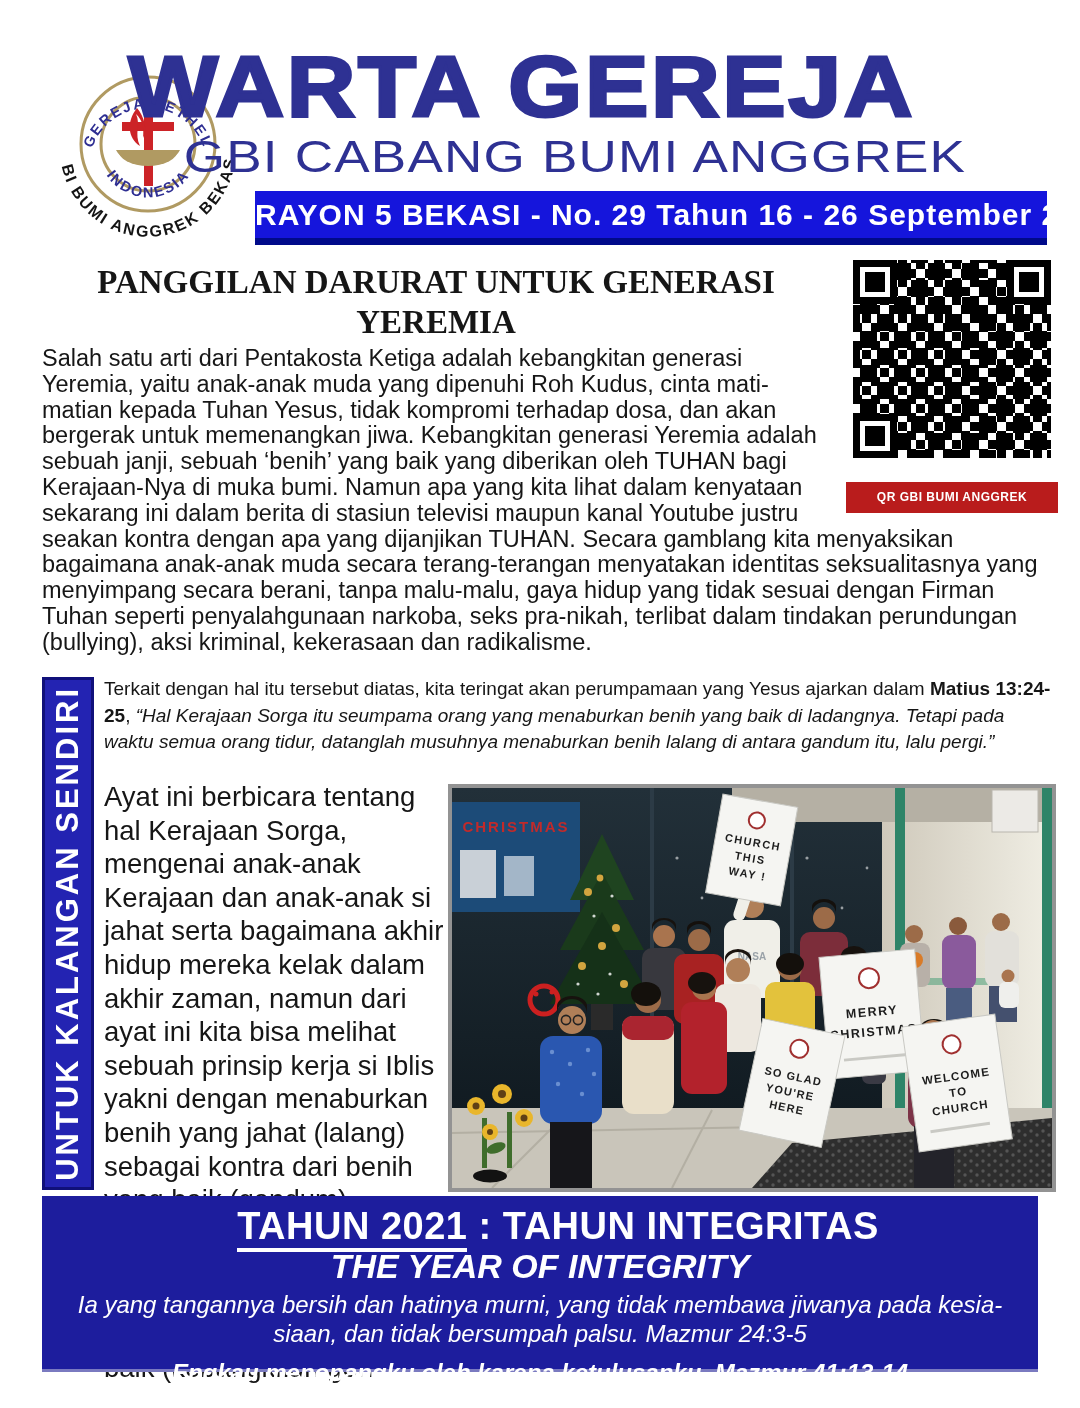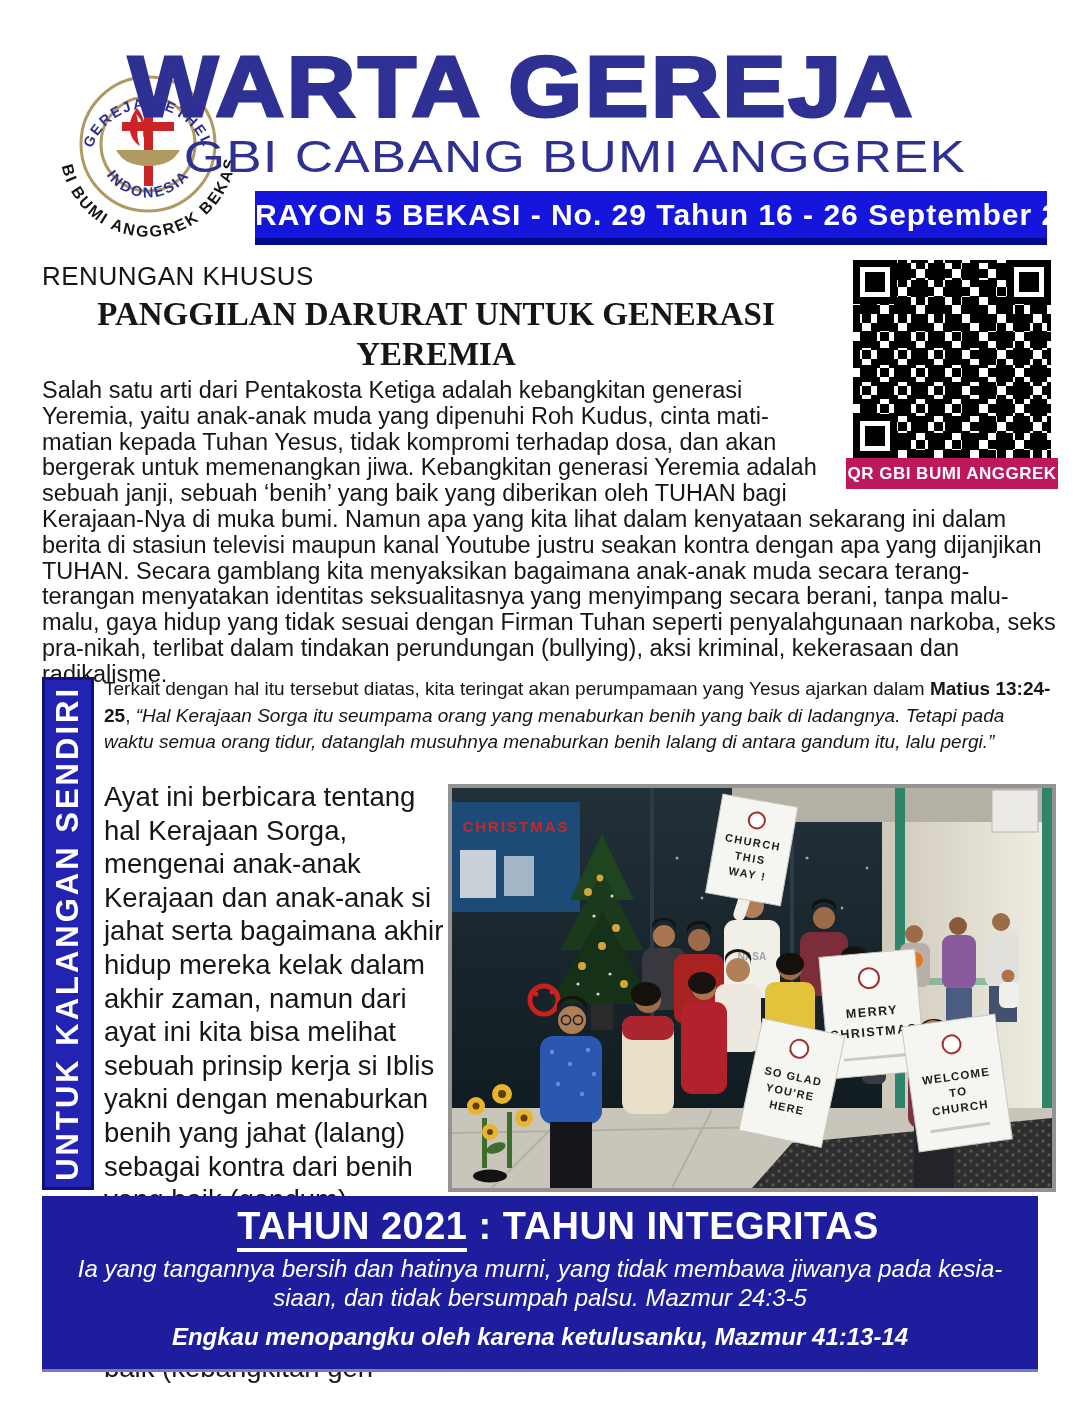--- a/index.html
+++ b/index.html
@@ -32,22 +32,22 @@
   .qr{
     position:relative; width:198px; height:198px; margin:0 auto;
     background:
       conic-gradient(from 90deg, #000 25%, transparent 0 50%, #000 0 75%, transparent 0) 7px 3px/34px 34px,
       conic-gradient(#000 25%, #fff 0 50%, #000 0 75%, #fff 0) 0 0/18px 18px;
   }
   .finder{position:absolute; width:30px; height:30px; background:#fff; border:7px solid #000;}
   .finder::after{content:""; position:absolute; inset:5px; background:#000;}
   .f-tl{left:0; top:0;} .f-tr{right:0; top:0;} .f-bl{left:0; bottom:0;}
   .qr-label{
-    margin-top:0; background:#be185d; color:#fff; text-align:center;
-    font-size:17px; font-weight:bold; line-height:31px; letter-spacing:.5px;
+    margin-top:24px; background:#b91c1c; color:#fff; text-align:center;
+    font-size:12px; font-weight:bold; line-height:31px; letter-spacing:.5px;
   }
   .kicker{font-size:26px; line-height:32px; letter-spacing:.5px;}
   .headline{font-size:33px; font-weight:bold; line-height:40px; margin:2px 0 4px 0; text-align:center; letter-spacing:0;font-family:Liberation Serif, serif;}
   .body-p{font-size:23.5px; line-height:25.8px; text-align:left;}
   .body-p .it{margin-top:36px;}
   
   .vbar{
     position:absolute; left:42px; top:677px; width:52px; height:513px;
     background:#2323b2; border:3px solid #10107a; box-sizing:border-box;
     display:flex; align-items:center; justify-content:center;
@@ -115,21 +115,20 @@
 
   <div class="content">
     <div class="qr-block">
       <div class="qr">
         <div class="finder f-tl"></div>
         <div class="finder f-tr"></div>
         <div class="finder f-bl"></div>
       </div>
       <div class="qr-label">QR GBI BUMI ANGGREK</div>
     </div>
-    <div class="kicker">RENUNGAN KHUSUS</div>
     <div class="headline">PANGGILAN DARURAT UNTUK GENERASI YEREMIA</div>
     <div class="body-p"><span>Salah satu arti dari Pentakosta Ketiga adalah kebangkitan generasi Yeremia, yaitu anak-anak muda yang dipenuhi Roh Kudus, cinta mati-matian kepada Tuhan Yesus, tidak kompromi terhadap dosa, dan akan bergerak untuk memenangkan jiwa. Kebangkitan generasi Yeremia adalah sebuah janji, sebuah ‘benih’ yang baik yang diberikan oleh TUHAN bagi Kerajaan-Nya di muka bumi. Namun apa yang kita lihat dalam kenyataan sekarang ini dalam berita di stasiun televisi maupun kanal </span><span class="it">Youtube</span><span> justru seakan kontra dengan apa yang dijanjikan TUHAN. Secara gamblang kita menyaksikan bagaimana anak-anak muda secara terang-terangan menyatakan identitas seksualitasnya yang menyimpang secara berani, tanpa malu-malu, gaya hidup yang tidak sesuai dengan Firman Tuhan seperti penyalahgunaan narkoba, seks pra-nikah, terlibat dalam tindakan perundungan (</span><span class="it">bullying</span><span>), aksi kriminal, kekerasaan dan radikalisme.</span></div>
   </div>
 
   <div class="vbar">
     <span>UNTUK KALANGAN SENDIRI</span>
   </div>
 
   <div class="para2"><span>Terkait dengan hal itu tersebut diatas, kita teringat akan perumpamaan yang Yesus ajarkan dalam </span><span class="bd">Matius 13:24-25</span><span>, </span><span class="it">“Hal Kerajaan Sorga itu seumpama orang yang menaburkan benih yang baik di ladangnya. Tetapi pada waktu semua orang tidur, datanglah musuhnya menaburkan benih lalang di antara gandum itu, lalu pergi.”</span></div>
 
@@ -339,17 +338,18 @@
           <circle cx="38" cy="344" r="8" fill="#e9b62b"></circle>
             <circle cx="38" cy="344" r="3" fill="#5f4016"></circle>
         </g>
       </g>
       <ellipse cx="38" cy="388" rx="17" ry="6.5" fill="#121212"></ellipse>
     </svg>
   </div>
 
   <div class="footer-banner">
     <div class="fb-title"><span class="ul">TAHUN 2021</span><span> : TAHUN INTEGRITAS</span></div>
+    <div class="fb-sub">THE YEAR OF INTEGRITY</div>
     <div class="fb-verse">Ia yang tangannya bersih dan hatinya murni, yang tidak membawa jiwanya pada kesia-siaan, dan tidak bersumpah palsu. Mazmur 24:3-5</div>
     <div class="fb-verse2">Engkau menopangku oleh karena ketulusanku, Mazmur 41:13-14</div>
   </div>
 
 </div>
 
 </body></html>

